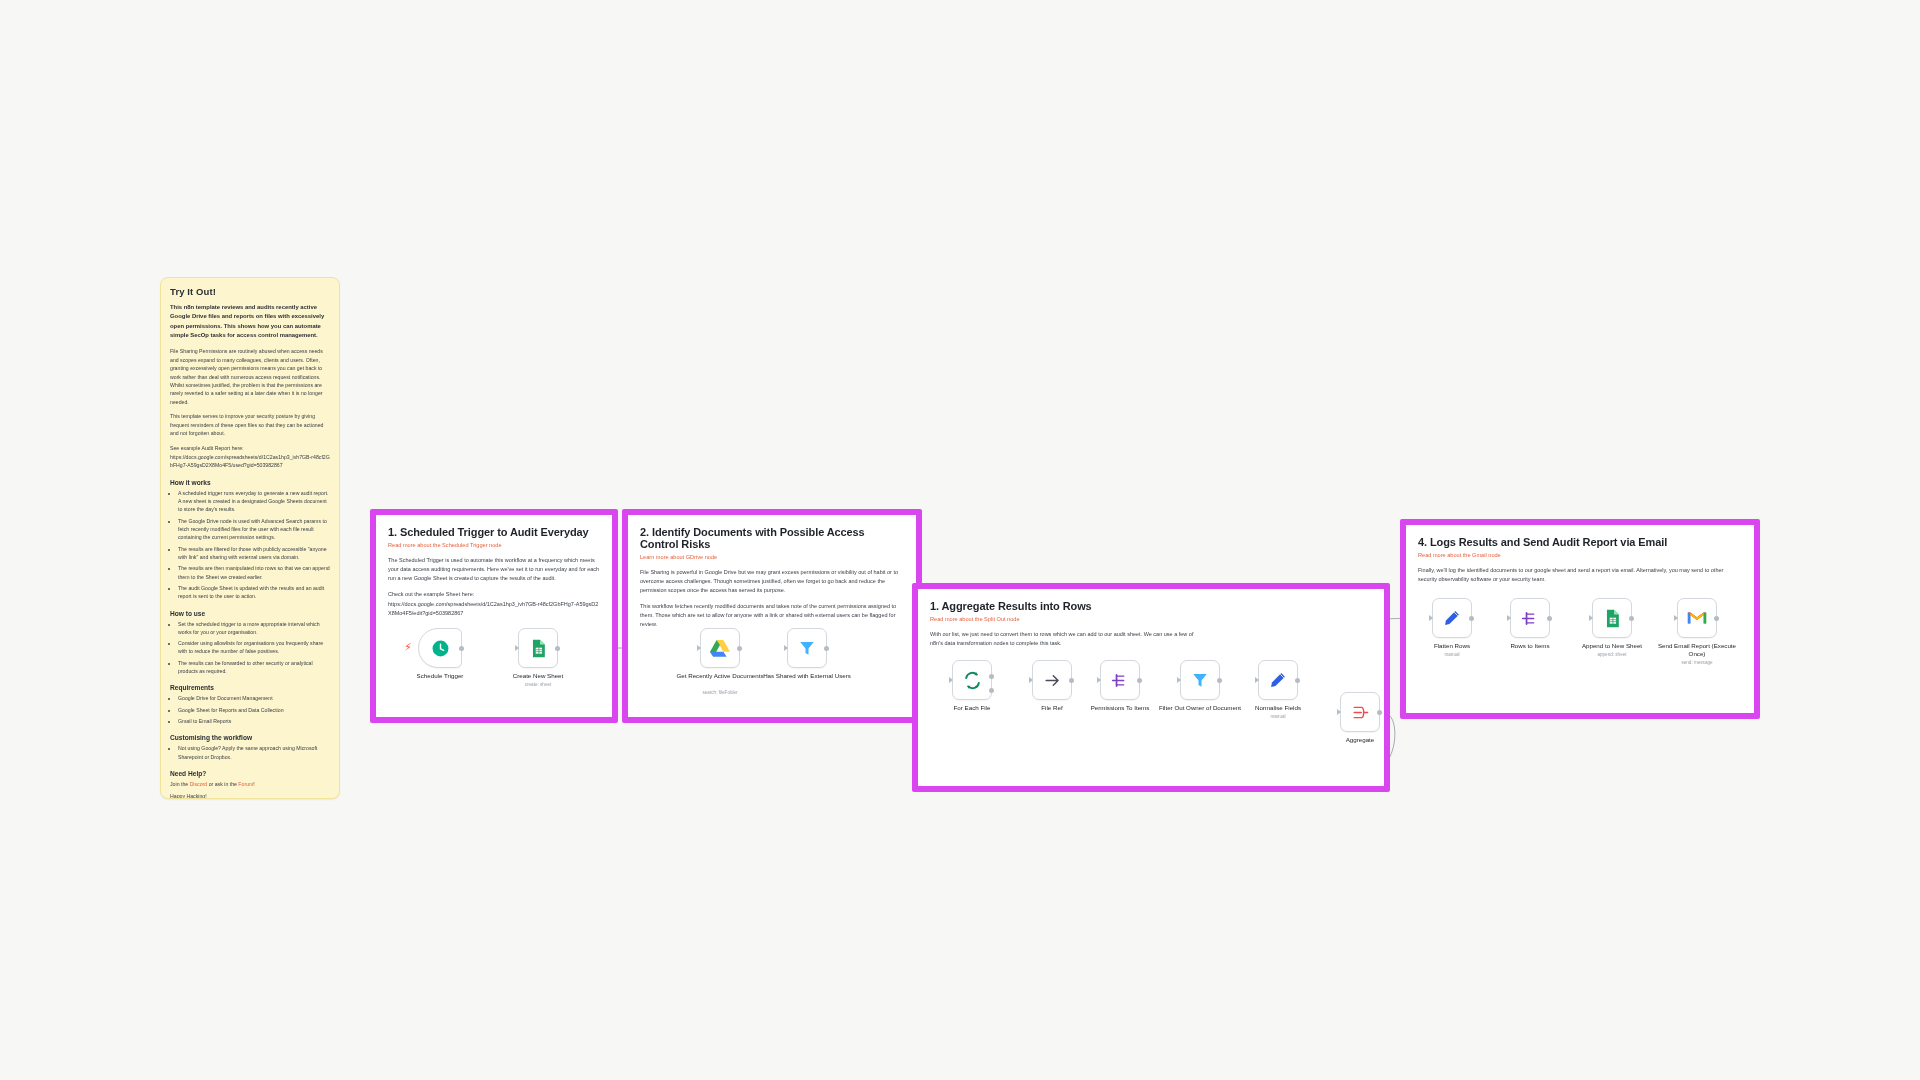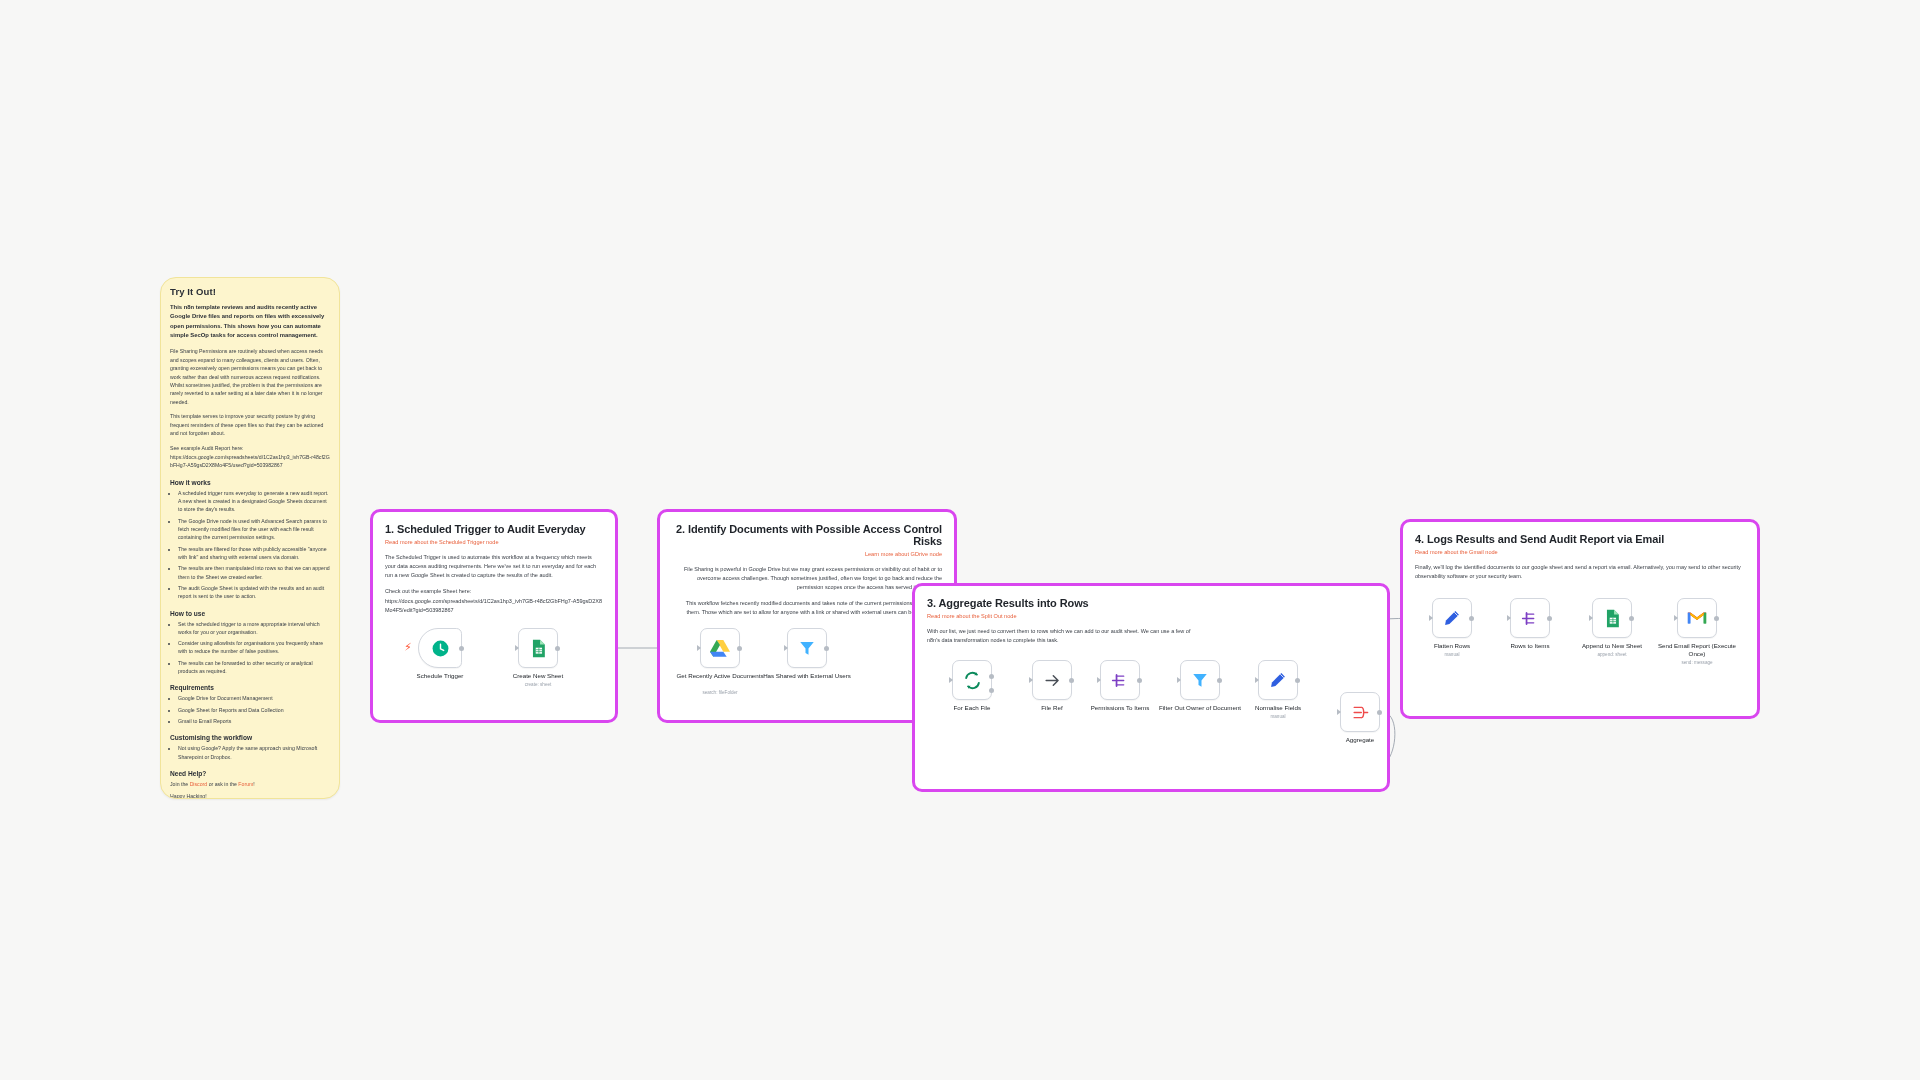--- a/index.html
+++ b/index.html
@@ -7,45 +7,45 @@
     width:1920px;height:1080px;overflow:hidden;position:relative;
     background:#f7f7f6;
     font-family:"Liberation Sans","DejaVu Sans",sans-serif;
     color:#22262b;
   }
   .canvas{position:absolute;inset:0;}
 
   
   .sticky{
     position:absolute;left:160px;top:277px;width:180px;height:522px;
-    background:#fdf5cd;border:1px solid #f1e49a;border-radius:16px;
+    background:#fdf5cd;border:1px solid #f1e49a;border-radius:8px;
     padding:8px 9px 0 9px;box-sizing:border-box;overflow:hidden;
     box-shadow:0 1px 2px rgba(0,0,0,.06);
   }
   .sticky h1{font-size:9.5px;margin:0 0 6px 0;font-weight:700;color:#2b2f36;letter-spacing:.1px;}
   .sticky h2{font-size:6.6px;margin:9px 0 3px 0;font-weight:700;color:#2b2f36;}
   .sticky .lead{font-size:5.9px;line-height:1.58;font-weight:700;margin:0 0 7px 0;color:#2b2f36;}
   .sticky p{font-size:5.2px;line-height:1.62;margin:0 0 6px 0;color:#3b4048;}
   .sticky ul{margin:0 0 5px 0;padding-left:8px;}
   .sticky li{font-size:5.2px;line-height:1.6;margin-bottom:3px;color:#3b4048;}
   .lnk{color:#e8603c;word-break:break-all;}
   .lnk-i{color:#e8603c;}
 
   
   .card{
-    position:absolute;background:#ffffff;border:3px solid #d946ef;border-radius:10px;
+    position:absolute;background:#ffffff;border:6px solid #d946ef;border-radius:2px;
     box-sizing:border-box;
   }
   .card .hd{font-size:11px;font-weight:700;color:#1f2329;margin:0;padding:0;letter-spacing:-.1px;}
   .card .sub{font-size:5.6px;color:#e8603c;margin:4px 0 8px 0;}
   .card p{font-size:5.5px;line-height:1.65;color:#3b4048;margin:0 0 7px 0;}
   .card .pad{padding:11px 12px 0 12px;}
 
   #card1{left:370px;top:509px;width:248px;height:214px;}
-  #card2{left:657px;top:509px;width:300px;height:214px;text-align:right;}
+  #card2{left:622px;top:509px;width:300px;height:214px;}
   #card3{left:912px;top:583px;width:478px;height:209px;}
   #card4{left:1400px;top:519px;width:360px;height:200px;}
 
   
   .node{position:absolute;}
   .nbox{
     width:40px;height:40px;background:#fff;border:1px solid #d3d7de;border-radius:7px;
     display:flex;align-items:center;justify-content:center;box-sizing:border-box;
     box-shadow:0 1px 1px rgba(0,0,0,.04);position:relative;
   }
@@ -167,21 +167,21 @@
     <div class="pad">
       <div class="hd">2. Identify Documents with Possible Access Control Risks</div>
       <div class="sub">Learn more about GDrive node</div>
       <p>File Sharing is powerful in Google Drive but we may grant excess permissions or visibility out of habit or to overcome access challenges. Though sometimes justified, often we forget to go back and reduce the permission scopes once the access has served its purpose.</p>
       <p>This workflow fetches recently modified documents and takes note of the current permissions assigned to them. Those which are set to allow for anyone with a link or shared with external users can be flagged for review.</p>
     </div>
   </div>
 
   <div class="card" id="card3">
     <div class="pad">
-      <div class="hd">3. Aggregate Results into Rows</div>
+      <div class="hd">1. Aggregate Results into Rows</div>
       <div class="sub">Read more about the Split Out node</div>
       <p style="width:270px;">With our list, we just need to convert them to rows which we can add to our audit sheet. We can use a few of n8n's data transformation nodes to complete this task.</p>
     </div>
   </div>
 
   <div class="card" id="card4">
     <div class="pad">
       <div class="hd">4. Logs Results and Send Audit Report via Email</div>
       <div class="sub">Read more about the Gmail node</div>
       <p>Finally, we'll log the identified documents to our google sheet and send a report via email. Alternatively, you may send to other security observability software or your security team.</p>

